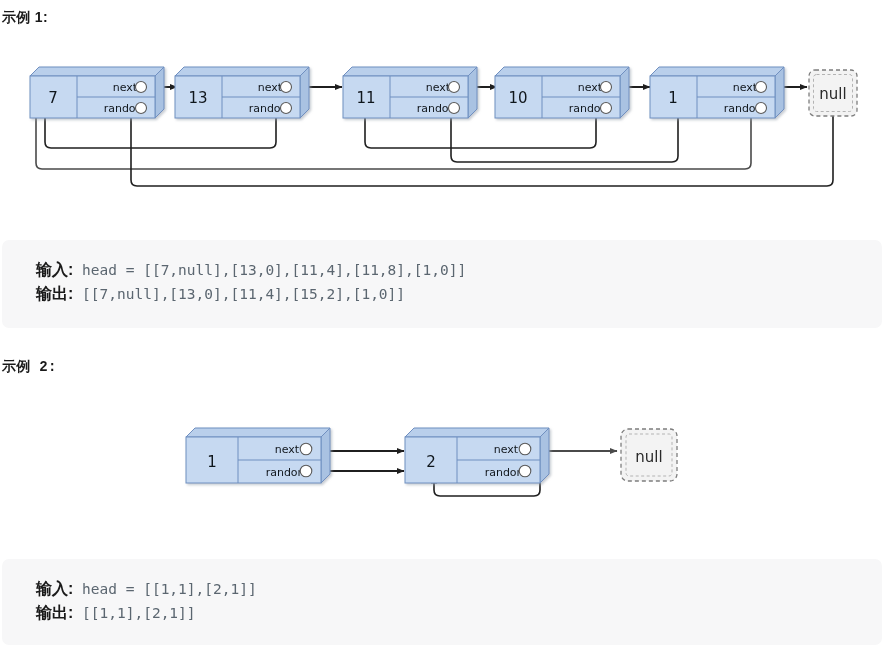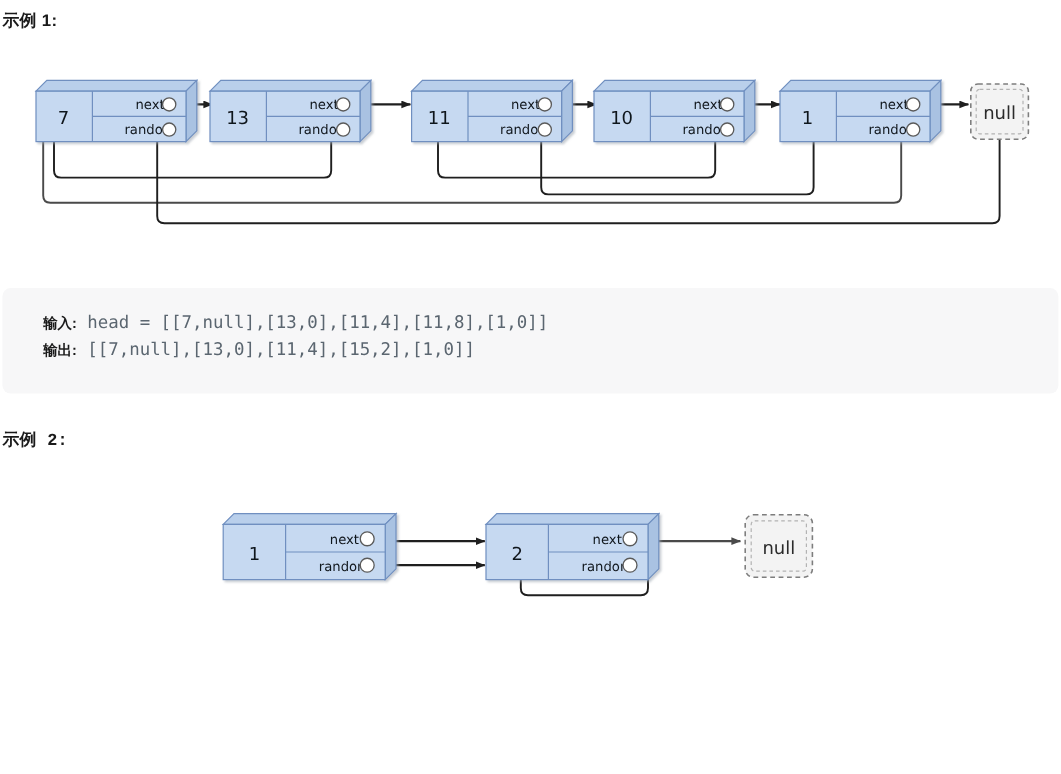--- a/index.html
+++ b/index.html
@@ -51,21 +51,21 @@
   .code-line {
     font-family: "DejaVu Sans Mono", monospace;
     font-size: 14.5px;
     line-height: 23px;
     white-space: pre;
     color: #5b6670;
   }
   .code-label {
     font-family: "Liberation Sans", sans-serif;
     font-weight: bold;
-    font-size: 12px;
+    font-size: 16px;
     color: #1a1a1a;
     padding-left: 14px;
   }
   svg { display: block; overflow: visible; }
   .node-label-val {
     font-family: "DejaVu Sans", sans-serif;
     font-size: 15px;
     fill: #11171d;
   }
   .node-field-text {
@@ -237,14 +237,18 @@
       </g>
 
       <g transform="translate(621,17)">
         <rect x="0" y="0" width="56" height="52" rx="7" ry="7" fill="#f3f3f3" stroke="#7d7d7d" stroke-width="1.3" stroke-dasharray="4,3"></rect>
         <rect x="5" y="5" width="46" height="42" rx="3" ry="3" fill="none" stroke="#b3b3b3" stroke-width="1" stroke-dasharray="3,2.5"></rect>
         <text class="null-text" x="28" y="33" text-anchor="middle">null</text>
       </g>
     </svg>
   </div>
 
+  <div class="code-block" id="code-2">
+    <div class="code-line"><span class="code-label">输入:</span><span> head = [[1,1],[2,1]]</span></div>
+    <div class="code-line"><span class="code-label">输出:</span><span> [[1,1],[2,1]]</span></div>
+  </div>
 
 </div>
 
 </body></html>

